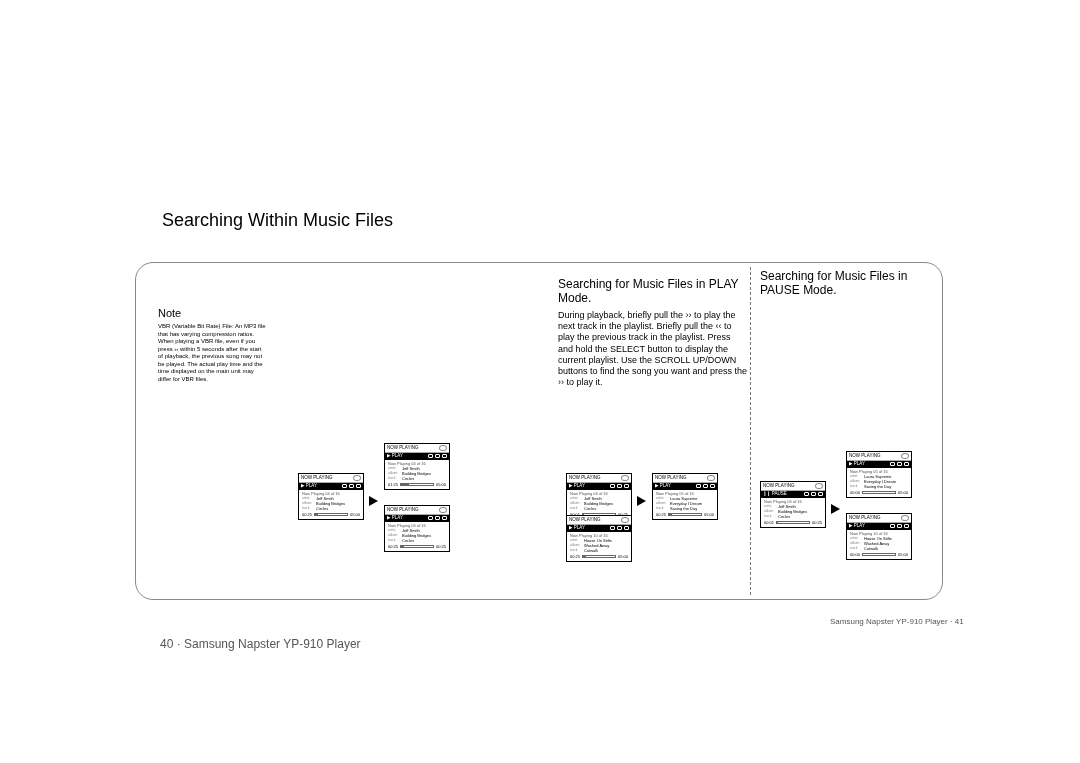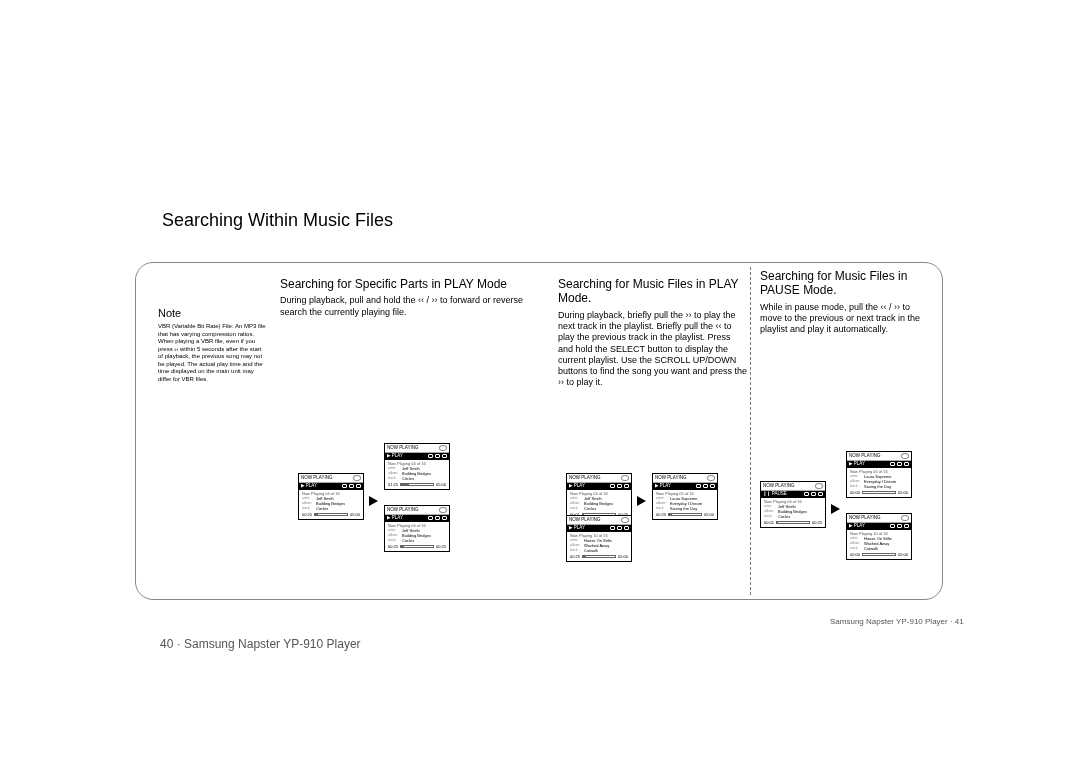--- a/index.html
+++ b/index.html
@@ -98,35 +98,30 @@
 
 <div class="page-title">Searching Within Music Files</div>
 
 <div class="content-box">
 
   <div class="note-col">
     <div class="note-head">Note</div>
     <div class="note-body">VBR (Variable Bit Rate) File: An MP3 file that has varying compression ratios. When playing a VBR file, even if you press ‹‹ within 5 seconds after the start of playback, the previous song may not be played. The actual play time and the time displayed on the main unit may differ for VBR files.</div>
   </div>
 
-  <div class="sec1">
-    <div class="sec-head">Searching for Specific Parts in PLAY Mode</div>
-    <div class="sec-body">During playback, pull and hold the ‹‹ / ›› to forward or reverse search the currently playing file.</div>
-  </div>
 
   <div class="sec2">
     <div class="sec-head">Searching for Music Files in PLAY Mode.</div>
     <div class="sec-body">During playback, briefly pull the ›› to play the next track in the playlist. Briefly pull the ‹‹ to play the previous track in the playlist. Press and hold the SELECT button to display the current playlist. Use the SCROLL UP/DOWN buttons to find the song you want and press the ›› to play it.</div>
   </div>
 
   <div class="divider"></div>
 
   <div class="sec3">
     <div class="sec-head">Searching for Music Files in PAUSE Mode.</div>
-    <div class="sec-body">While in pause mode, pull the ‹‹ / ›› to move to the previous or next track in the playlist and play it automatically.</div>
   </div>
 
   <div class="shot" style="top:210px; left:162px;">
     <div class="np">
         <span>NOW PLAYING</span>
         <span class="egg"></span>
       </div>
     <div class="bar">
         <span>▶ PLAY</span>
         <span class="icons">

